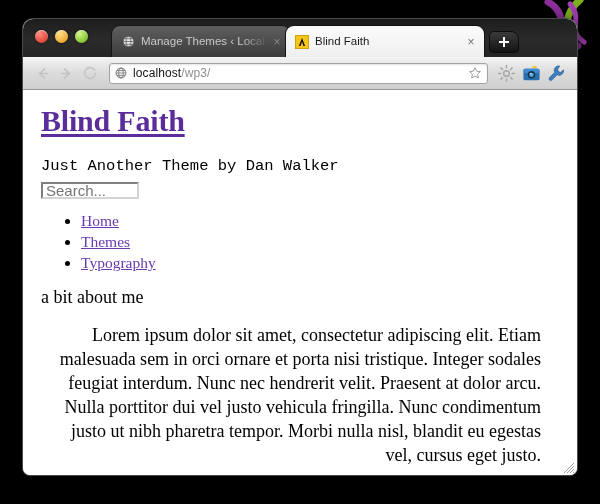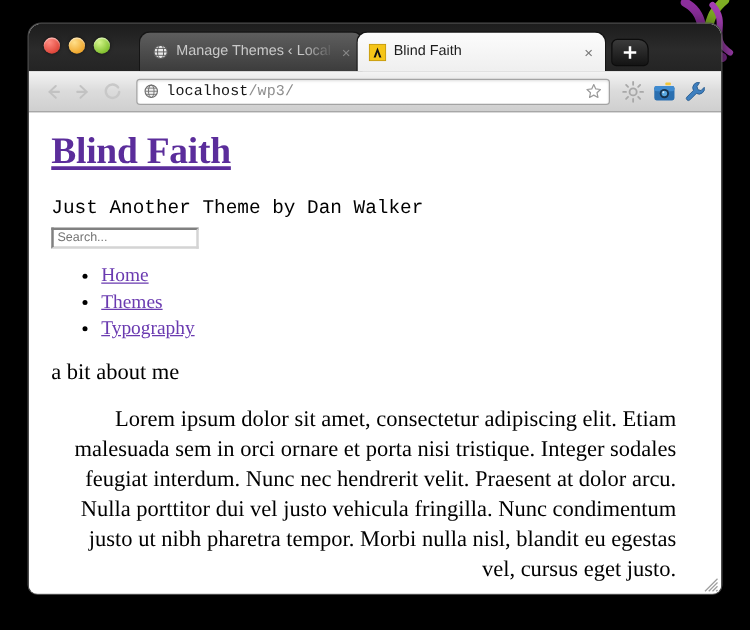--- a/index.html
+++ b/index.html
@@ -186,21 +186,20 @@
     display: flex;
     align-items: center;
   }
   #url-text {
     flex: 1 1 auto;
     font-size: 12px;
     color: #8d8d8d;
     white-space: nowrap;
     overflow: hidden;
     letter-spacing: 0.1px;
-    font-family: Liberation Mono, monospace;
   }
   #url-host { color: #141414; }
   #bookmark-star {
     flex: 0 0 auto;
     display: flex;
     align-items: center;
     cursor: pointer;
   }
   .tool-icon {
     width: 25px;
@@ -237,24 +236,24 @@
     text-underline-offset: 3px;
   }
   #site-tagline {
     margin: 0 0 6px 0;
     font-size: 15.5px;
     line-height: 1.25;
     font-family: Liberation Mono, monospace;
   }
   #search-input {
     display: block;
-    width: 118px;
+    width: 98px;
     height: 17px;
     font-family: "Liberation Sans", sans-serif;
-    font-size: 10px;
+    font-size: 15px;
     color: #3c3c3c;
     padding: 0 3px;
     box-sizing: border-box;
     border: 2px inset #d4d4d4;
     background: #ffffff;
     margin-bottom: 12px;
   }
 
   #primary-nav {
     margin: 0 0 12px 0;

